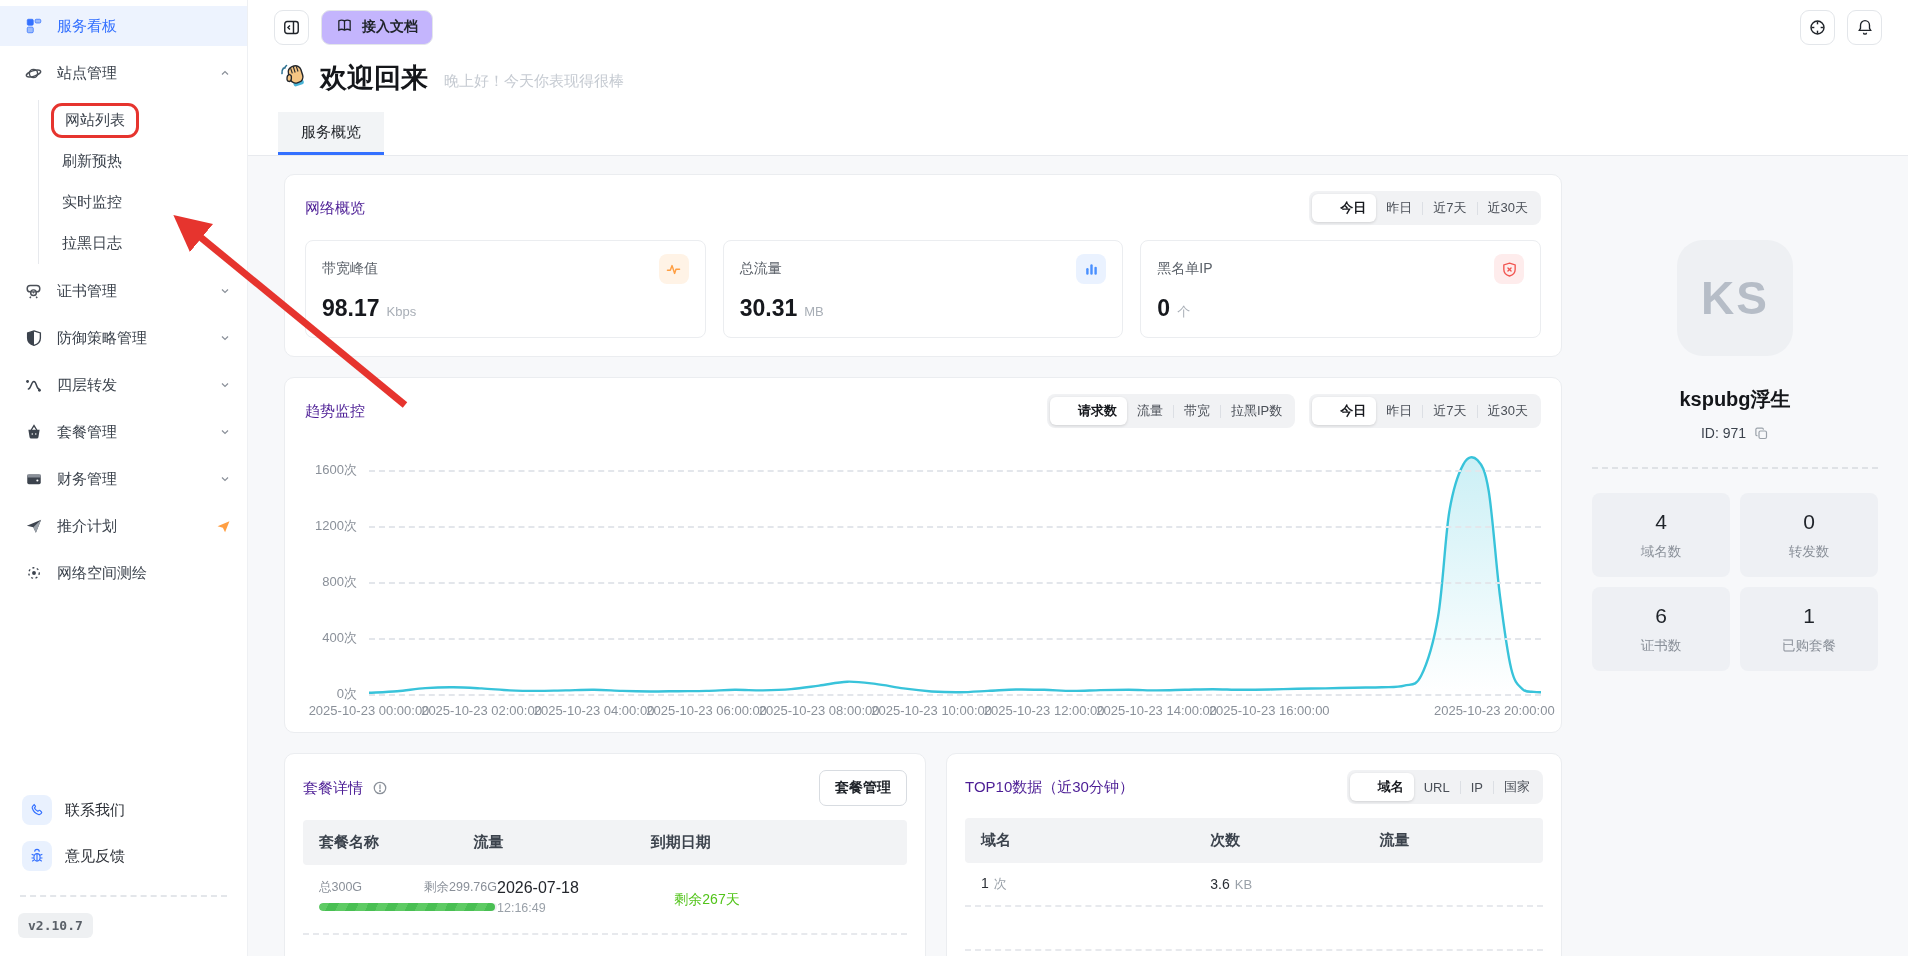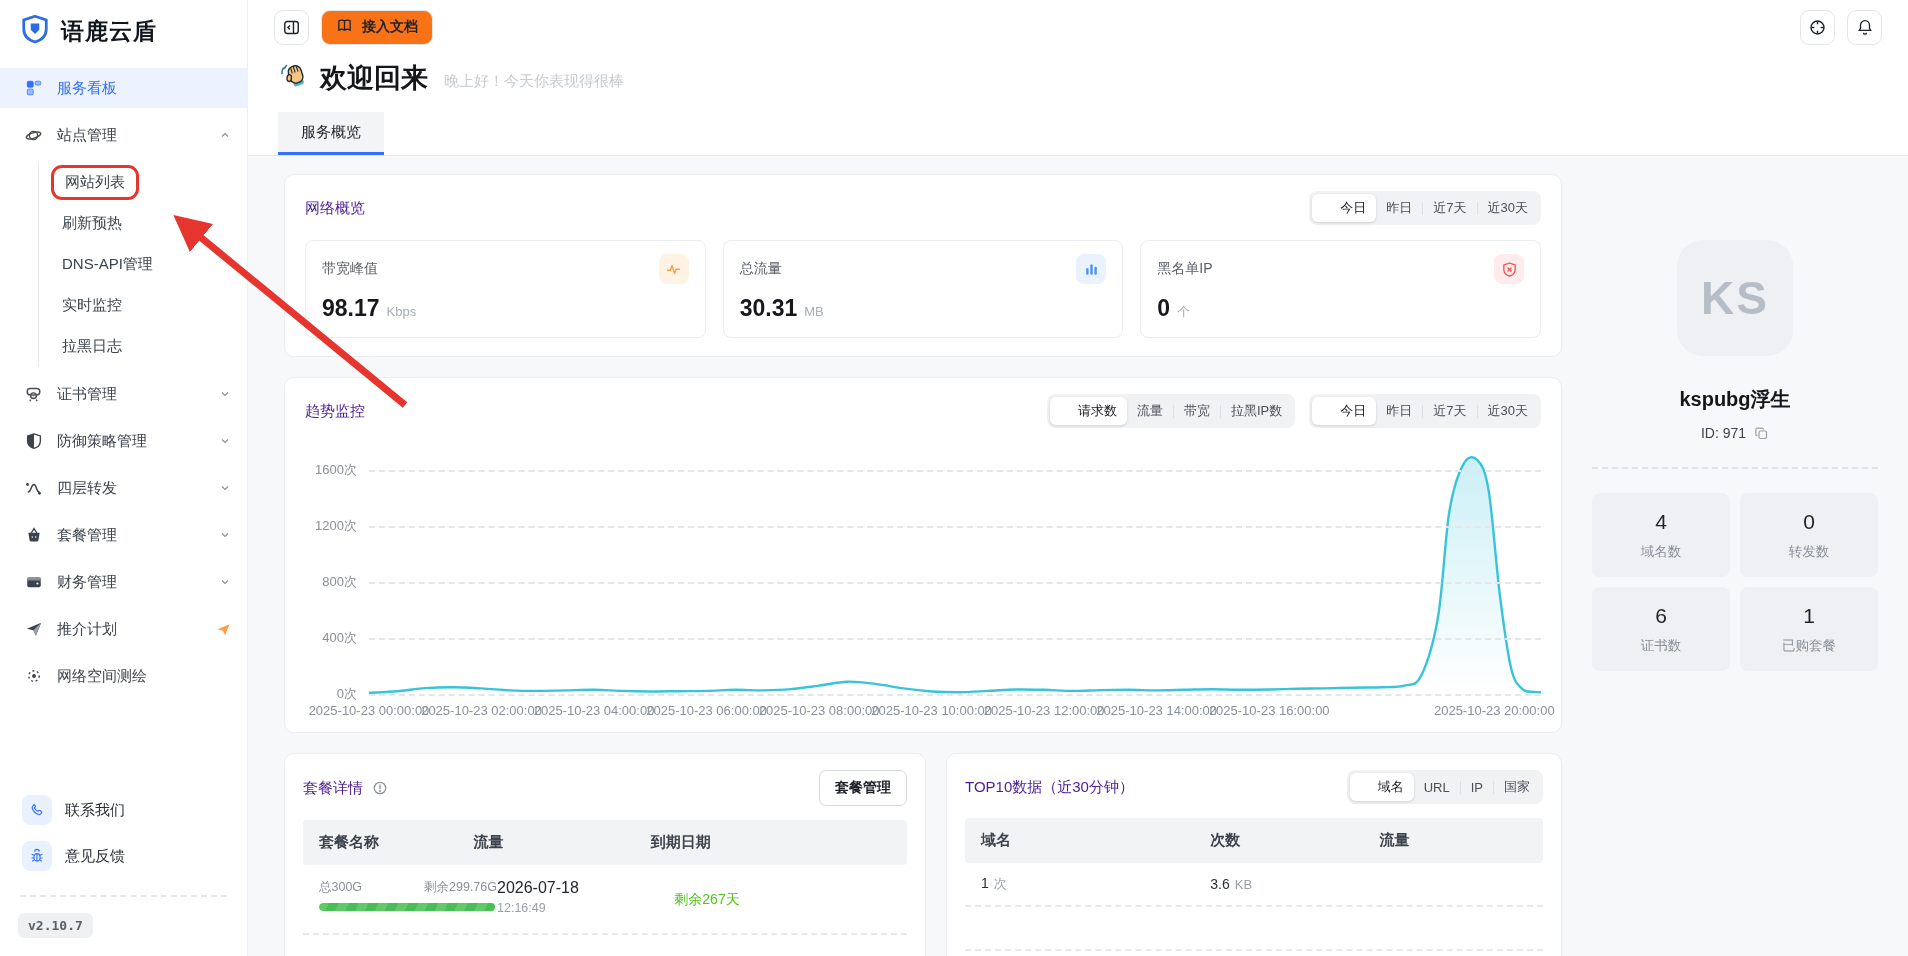--- a/index.html
+++ b/index.html
@@ -27,39 +27,39 @@
   .foot-ic { width:30px; height:30px; border-radius:8px; background:#e9f1fe; display:flex; align-items:center; justify-content:center; }
   .foot-dash { border-top:2px dashed #e3e6ea; margin:16px 20px 0 20px; }
   .ver-badge { display:inline-block; margin:16px 0 8px 18px; background:#eef0f2; color:#5a6068;
     font-family:"DejaVu Sans Mono",monospace; font-size:13px; font-weight:bold; padding:5px 10px; border-radius:6px; }
 
   
   .main { flex:1; display:flex; flex-direction:column; background:#fff; min-width:0; }
   .topbar { height:54px; display:flex; align-items:center; gap:12px; padding:0 26px; }
   .icon-btn { width:35px; height:35px; border:1px solid #e3e6ea; border-radius:9px; background:#fff;
     display:flex; align-items:center; justify-content:center; cursor:pointer; }
-  .docs-btn { height:35px; border:1px solid #e3e6ea; border-radius:9px; background:#f97316; padding:0 14px;
+  .docs-btn { height:35px; border:1px solid #e3e6ea; border-radius:9px; background:#c4b5fd; padding:0 14px;
     display:flex; align-items:center; gap:9px; font-size:14px; font-weight:bold; color:#1f2329; cursor:pointer; }
   .topbar-right { margin-left:auto; display:flex; gap:12px; }
   .welcome { display:flex; align-items:center; padding:6px 26px 0 30px; }
   .welcome-title { font-size:27px; font-weight:bold; color:#14161a; margin-left:10px; }
   .welcome-sub { font-size:15px; color:#c6cbd2; margin-left:16px; padding-top:6px; }
   .tabs-row { padding:16px 26px 0 30px; border-bottom:1px solid #e8eaee; }
   .tab { display:inline-block; padding:11px 23px 10px; background:#f2f4f6; color:#23262b; font-size:15px;
     border-bottom:3px solid #3370ff; cursor:pointer; }
 
   .content { flex:1; background:#f7f8fa; display:flex; gap:24px; padding:18px 24px 0 36px; overflow:hidden; }
   .left-col { width:1278px; min-width:1278px; display:flex; flex-direction:column; gap:20px; }
   .card { background:#fff; border:1px solid #ebedf0; border-radius:10px; }
   .card-head { display:flex; align-items:center; }
   .card-title { font-size:15px; color:#4c1d95; }
 
   .seg { background:#f1f2f4; border-radius:8px; padding:3px; display:flex; align-items:center; font-size:13px; color:#4a4f57; }
   .seg-item { padding:5px 10px; border-radius:6px; cursor:pointer; white-space:nowrap; }
-  .seg-item.active { background:#fff; font-weight:normal; color:#16181d; box-shadow:0 1px 3px rgba(0,0,0,.14);padding-left:28px; }
+  .seg-item.active { background:#fff; font-weight:bold; color:#16181d; box-shadow:0 1px 3px rgba(0,0,0,.14);padding-left:28px; }
   .vsep { width:1px; height:13px; background:#dcdfe4; }
 
   
   .ov-card { padding:16px 20px 18px; }
   .stat-cards { display:flex; gap:17px; margin-top:15px; }
   .stat-card { flex:1; border:1px solid #ebedf0; border-radius:8px; padding:13px 16px 15px; background:#fff; }
   .stat-top { display:flex; justify-content:space-between; align-items:center; font-size:14px; color:#5a6068; }
   .stat-ic { width:30px; height:30px; border-radius:8px; display:flex; align-items:center; justify-content:center; }
   .ic-orange { background:#fff3e6; } .ic-cyan { background:#e6f9fb; } .ic-blue { background:#eaf2ff; } .ic-red { background:#feecec; }
   .stat-val-row { margin-top:11px; display:flex; align-items:baseline; gap:7px; }
@@ -118,29 +118,20 @@
   .p-lab { font-size:13.5px; color:#8a9099; margin-top:9px; }
 
   .annotation-arrow { position:absolute; left:0; top:0; width:460px; height:460px; z-index:40; pointer-events:none; }
 </style>
 </head>
 <body>
 
 <div class="app">
 
   <aside class="sidebar">
-    <div class="logo-row">
-      <span>
-        <svg width="30" height="30" viewBox="0 0 24 24">
-            <path d="M12 1.8 L21 4.8 V12 C21 17.6 17.2 20.9 12 22.4 C6.8 20.9 3 17.6 3 12 V4.8 Z" fill="none" stroke="#2b6de8" stroke-width="2.2"></path>
-            <path d="M8.6 7.5 h6.8 v5 l-3.4 3.4 l-3.4-3.4 z" fill="#2b6de8"></path>
-          </svg>
-      </span>
-      <span class="logo-text">语鹿云盾</span>
-    </div>
 
     <nav class="menu">
       <div class="menu-item active">
         <span class="mi-ic">
           <svg width="18" height="18" viewBox="0 0 24 24">
               <rect x="3" y="3" width="8" height="8" rx="1.6" fill="#3370ff"></rect>
               <rect x="13.5" y="3" width="7.5" height="5" rx="1.6" fill="#9cbcfc"></rect>
               <rect x="3" y="13.5" width="8" height="7.5" rx="1.6" fill="#9cbcfc"></rect>
               <rect x="13.5" y="10.5" width="7.5" height="8" rx="1.6" fill="#3370ff" opacity="0"></rect>
             </svg>
@@ -162,23 +153,20 @@
             </svg>
         </span>
       </div>
 
       <div class="submenu">
         <div class="subitem">
           <span class="red-box">网站列表</span>
         </div>
         <div class="subitem">
             <span>刷新预热</span>
-          </div>
-        <div class="subitem">
-            <span>DNS-API管理</span>
           </div>
         <div class="subitem">
             <span>实时监控</span>
           </div>
         <div class="subitem">
             <span>拉黑日志</span>
           </div>
       </div>
 
       <div class="menu-item">

